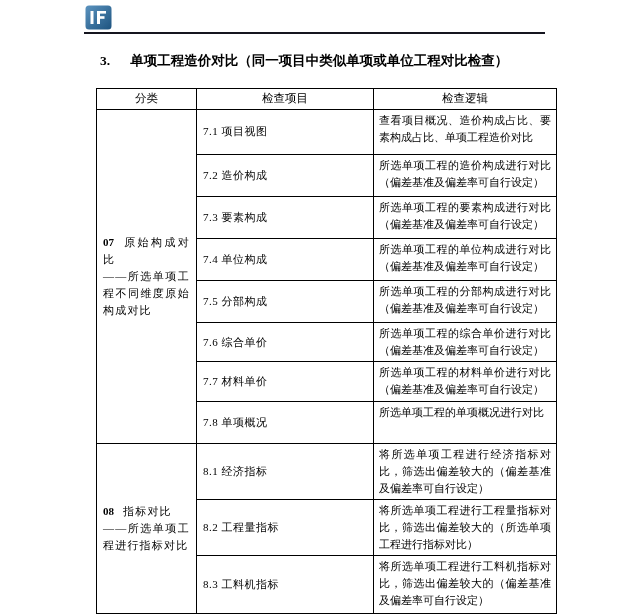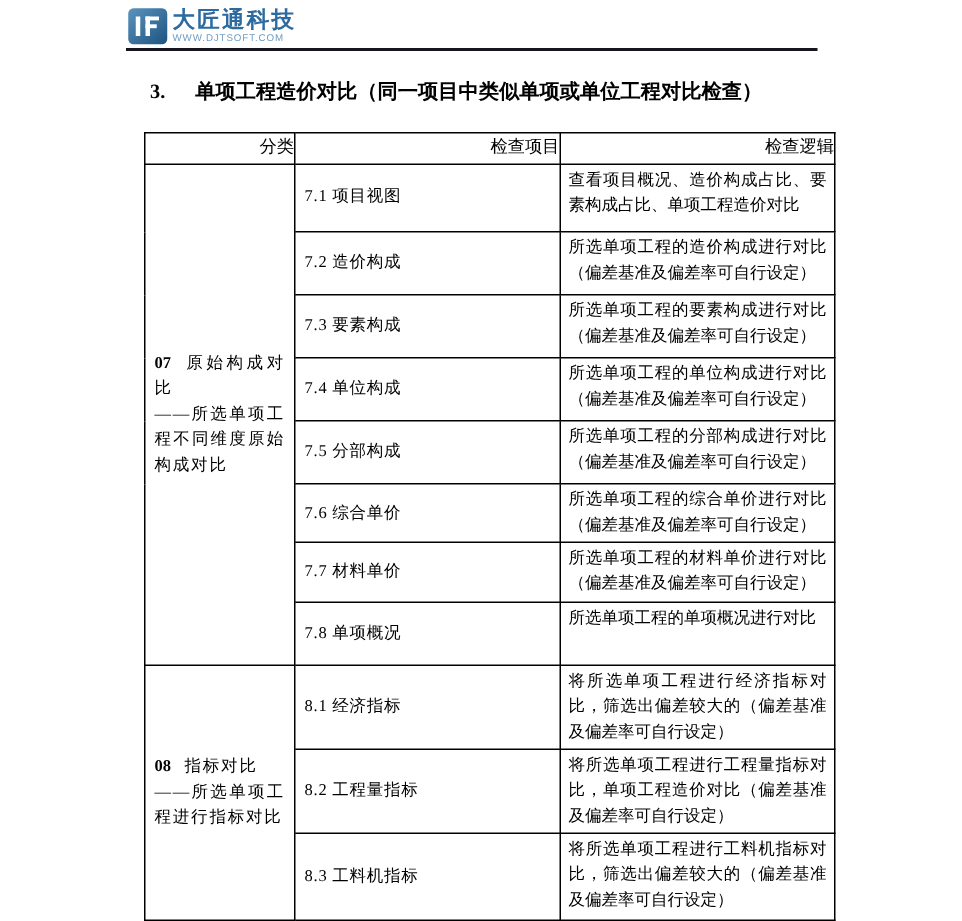--- a/index.html
+++ b/index.html
@@ -39,21 +39,21 @@
   
   table.cmp {
     position:absolute; left:96px; top:88px; width:460px;
     border-collapse:collapse; table-layout:fixed;
     font-size:11px; line-height:1.55; color:#000;
   }
   .cmp col.c1 { width:100px; }
   .cmp col.c2 { width:177px; }
   .cmp col.c3 { width:183px; }
   .cmp th, .cmp td { border:1px solid #000; }
-  .cmp th { font-weight:normal; text-align:right; height:21px; font-size:11.5px;margin-left:20px; }
+  .cmp th { font-weight:normal; text-align:center; height:21px; font-size:11.5px;margin-left:20px; }
   .cmp td.item { vertical-align:middle; padding:2px 6px; letter-spacing:0.5px; }
   .cmp td.logic { vertical-align:top; padding:2px 5px 2px 5px; text-align:justify;margin-left:20px; }
   .cmp td.cat { vertical-align:middle; padding:3px 6px;margin-left:32px; }
   .cat-line { text-align:justify; letter-spacing:1.2px; }
   .cat-line .b { font-weight:bold; letter-spacing:0; }
   .cat-line .t { margin-left:9px; }
   tr.r-71 { height:45px; }
   tr.r-72, tr.r-73, tr.r-74, tr.r-75 { height:42px; }
   tr.r-76 { height:38px;padding-left:39px; }
   tr.r-77 { height:40px; }
@@ -75,24 +75,20 @@
             <stop offset="0" stop-color="#5b93bf"></stop>
             <stop offset="1" stop-color="#1d537f"></stop>
           </linearGradient>
         </defs>
         <rect x="0.5" y="0.5" width="26" height="24" rx="3.5" fill="url(#lg)"></rect>
         <rect x="5.5" y="6" width="3" height="13" fill="#ffffff"></rect>
         <rect x="12" y="6" width="9" height="2.6" fill="#ffffff"></rect>
         <rect x="12" y="6" width="3" height="13" fill="#ffffff"></rect>
         <rect x="12" y="11.2" width="7.5" height="2.6" fill="#ffffff"></rect>
       </svg>
-    </span>
-    <span class="brand-text">
-      <div class="brand-name">大匠通科技</div>
-      <div class="brand-url">WWW.DJTSOFT.COM</div>
     </span>
   </div>
   <div class="head-rule"></div>
 
   <div class="doc-heading">
     <span class="num">3.</span>
     <span class="txt">单项工程造价对比（同一项目中类似单项或单位工程对比检查）</span>
   </div>
 
   <table class="cmp">
@@ -148,21 +144,21 @@
       <tr class="r-81">
         <td class="cat" rowspan="3">
           <div class="cat-line"><span class="b">08</span><span class="t">指标对比</span></div>
           <div class="cat-line">——所选单项工程进行指标对比</div>
         </td>
         <td class="item">8.1 经济指标</td>
         <td class="logic">将所选单项工程进行经济指标对比，筛选出偏差较大的（偏差基准及偏差率可自行设定）</td>
       </tr>
       <tr class="r-82">
         <td class="item">8.2 工程量指标</td>
-        <td class="logic">将所选单项工程进行工程量指标对比，单项工程造价对比（偏差基准及偏差率可自行设定）</td>
+        <td class="logic">将所选单项工程进行工程量指标对比，筛选出偏差较大的（所选单项工程进行指标对比）</td>
       </tr>
       <tr class="r-83">
         <td class="item">8.3 工料机指标</td>
         <td class="logic">将所选单项工程进行工料机指标对比，筛选出偏差较大的（偏差基准及偏差率可自行设定）</td>
       </tr>
     </tbody>
   </table>
 
 </div>
 

